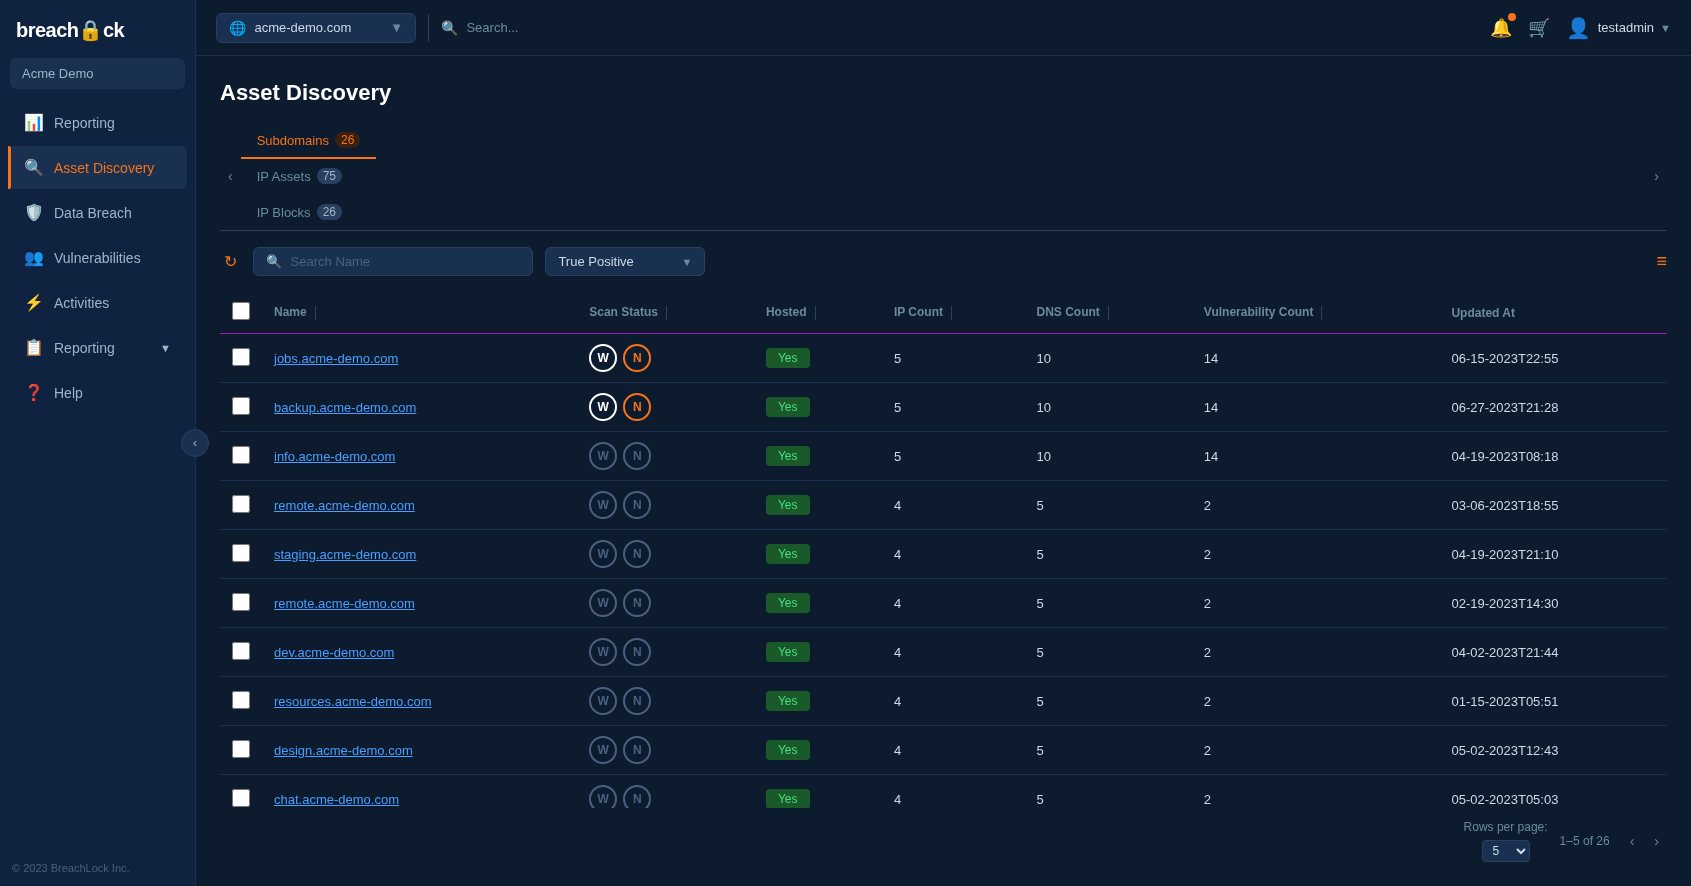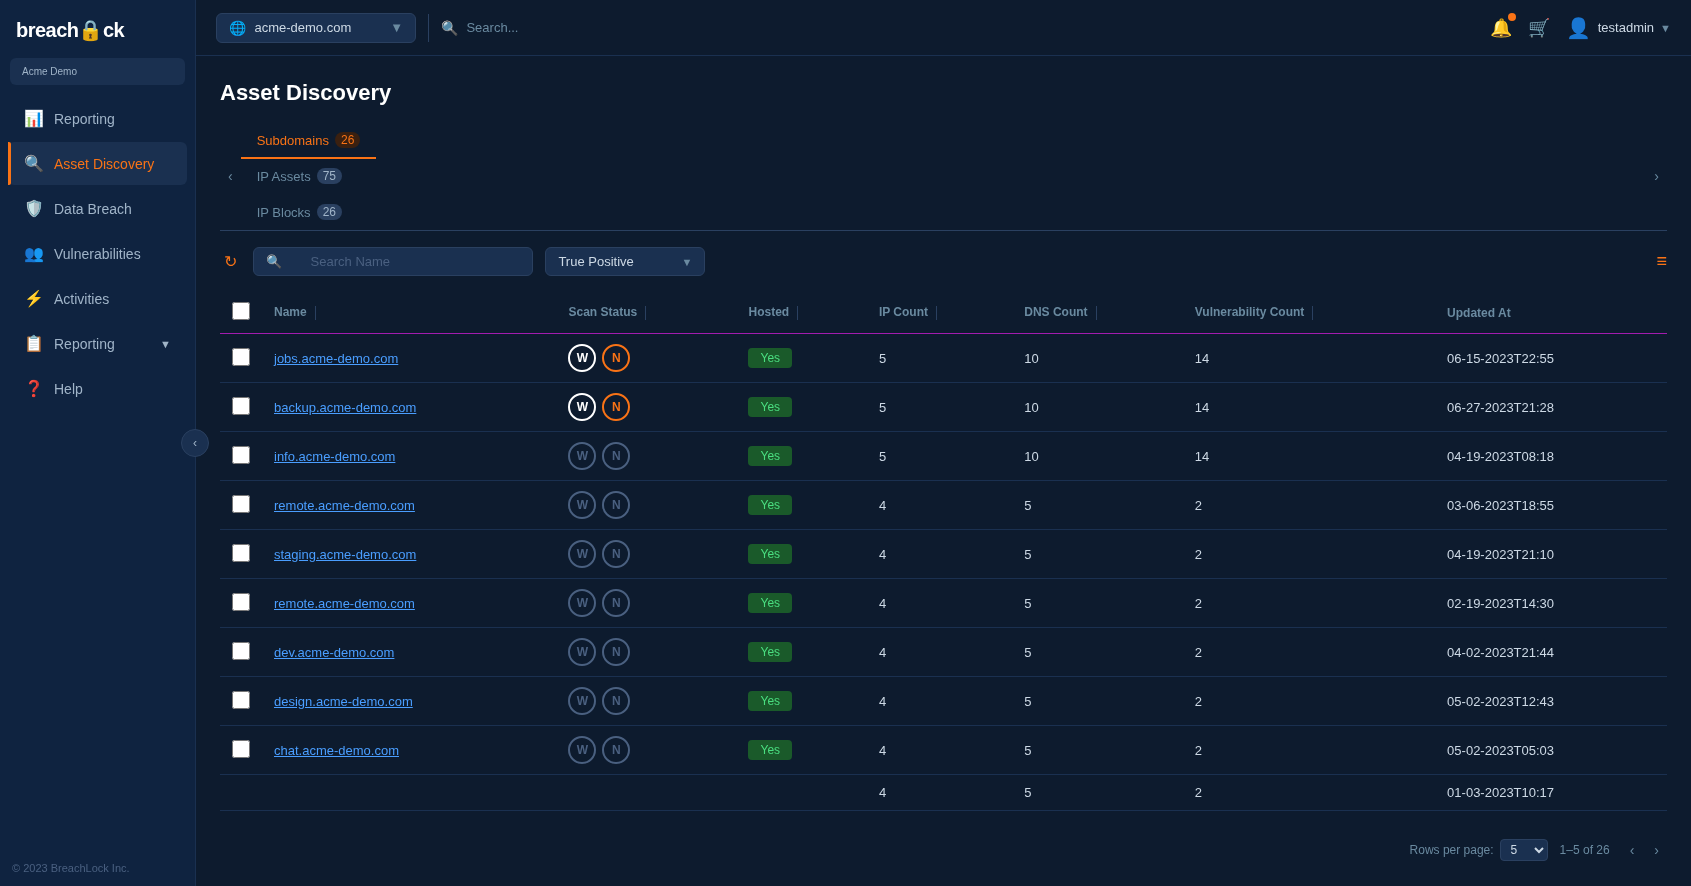--- a/index.html
+++ b/index.html
@@ -24,21 +24,21 @@
     }
     .logo-lock { color: #f97316; }
     .workspace-btn {
       margin: 4px 10px 10px;
       background: #1a3050;
       border: none;
       color: #a0b4c8;
       padding: 8px 12px;
       border-radius: 6px;
       cursor: pointer;
-      font-size: 10px;
+      font-size: 13px;
       text-align: left;
       width: calc(100% - 20px);
     }
     .nav-item {
       display: flex; align-items: center; gap: 10px;
       padding: 12px 16px;
       color: #a0b4c8;
       cursor: pointer;
       border-radius: 6px;
       margin: 2px 8px;
@@ -133,21 +133,21 @@
     .toolbar { display: flex; align-items: center; gap: 12px; margin-bottom: 16px; }
     .refresh-btn { background: none; border: none; color: #f97316; cursor: pointer; font-size: 16px; padding: 4px; }
     .search-input-wrap {
       display: flex; align-items: center; gap: 8px;
       background: #1a3050; border: 1px solid #2a4060;
       border-radius: 6px; padding: 6px 12px;
       flex: 1; max-width: 280px;
     }
     .search-input-wrap input {
       background: none; border: none; outline: none;
-      color: #cdd9e5; font-size: 13px; width: 100%; margin-left: 20px;
+      color: #cdd9e5; font-size: 13px; width: 100%;
     }
     .search-input-wrap input::placeholder { color: #4a6080; }
     .filter-dropdown {
       display: flex; align-items: center; gap: 8px;
       background: #1a3050; border: 1px solid #2a4060;
       border-radius: 6px; padding: 6px 12px;
       cursor: pointer; color: #cdd9e5; font-size: 13px;
       min-width: 160px;
     }
     .filter-chevron { margin-left: auto; color: #6a8aa0; font-size: 11px; }
@@ -176,21 +176,21 @@
     }
     .scan-w-active { border-color: #fff; color: #fff; background: transparent; }
     .scan-n-active { border-color: #f97316; color: #f97316; background: transparent; }
     .scan-w-inactive { border-color: #4a6080; color: #4a6080; background: transparent; }
     .scan-n-inactive { border-color: #4a6080; color: #4a6080; background: transparent; }
     .hosted-badge { background: #1a5a2a; color: #4ade80; font-size: 12px; padding: 3px 12px; border-radius: 4px; display: inline-block; }
     .num-cell { text-align: left; }
 
     
     .pagination { display: flex; align-items: center; justify-content: flex-end; padding: 12px 0 0; gap: 12px; }
-    .rows-per-page { display: flex; align-items: center; gap: 6px; color: #6a8aa0; font-size: 12px; }
+    .rows-per-page { display: flex; align-items: center; gap: 6px; color: #6a8aa0; font-size: 12px; flex-direction: column; }
     .rows-select { background: #1a3050; border: 1px solid #2a4060; color: #cdd9e5; font-size: 12px; border-radius: 4px; padding: 2px 6px; cursor: pointer; }
     .page-info { color: #6a8aa0; font-size: 12px; }
     .page-nav { display: flex; gap: 4px; }
     .page-nav-btn { background: none; border: none; color: #6a8aa0; cursor: pointer; font-size: 14px; padding: 4px 8px; }
   </style>
 </head>
 <body>
 
 <nav class="sidebar">
   <div class="sidebar-logo">
@@ -416,20 +416,35 @@
                 </div>
               </td>
               <td><span class="hosted-badge">Yes</span></td>
               <td class="num-cell">4</td>
               <td class="num-cell">5</td>
               <td class="num-cell">2</td>
               <td>04-02-2023T21:44</td>
             </tr>
             <tr>
               <td><input type="checkbox" class="cb" style=""></td>
+              <td><a class="subdomain-link">resources.acme-demo.com</a></td>
+              <td>
+                <div class="scan-icons">
+                  <div class="scan-badge scan-w-inactive">W</div>
+                  <div class="scan-badge scan-n-inactive">N</div>
+                </div>
+              </td>
+              <td><span class="hosted-badge">Yes</span></td>
+              <td class="num-cell">4</td>
+              <td class="num-cell">5</td>
+              <td class="num-cell">2</td>
+              <td>01-15-2023T05:51</td>
+            </tr>
+            <tr>
+              <td><input type="checkbox" class="cb" style=""></td>
               <td><a class="subdomain-link">design.acme-demo.com</a></td>
               <td>
                 <div class="scan-icons">
                   <div class="scan-badge scan-w-inactive">W</div>
                   <div class="scan-badge scan-n-inactive">N</div>
                 </div>
               </td>
               <td><span class="hosted-badge">Yes</span></td>
               <td class="num-cell">4</td>
               <td class="num-cell">5</td>

